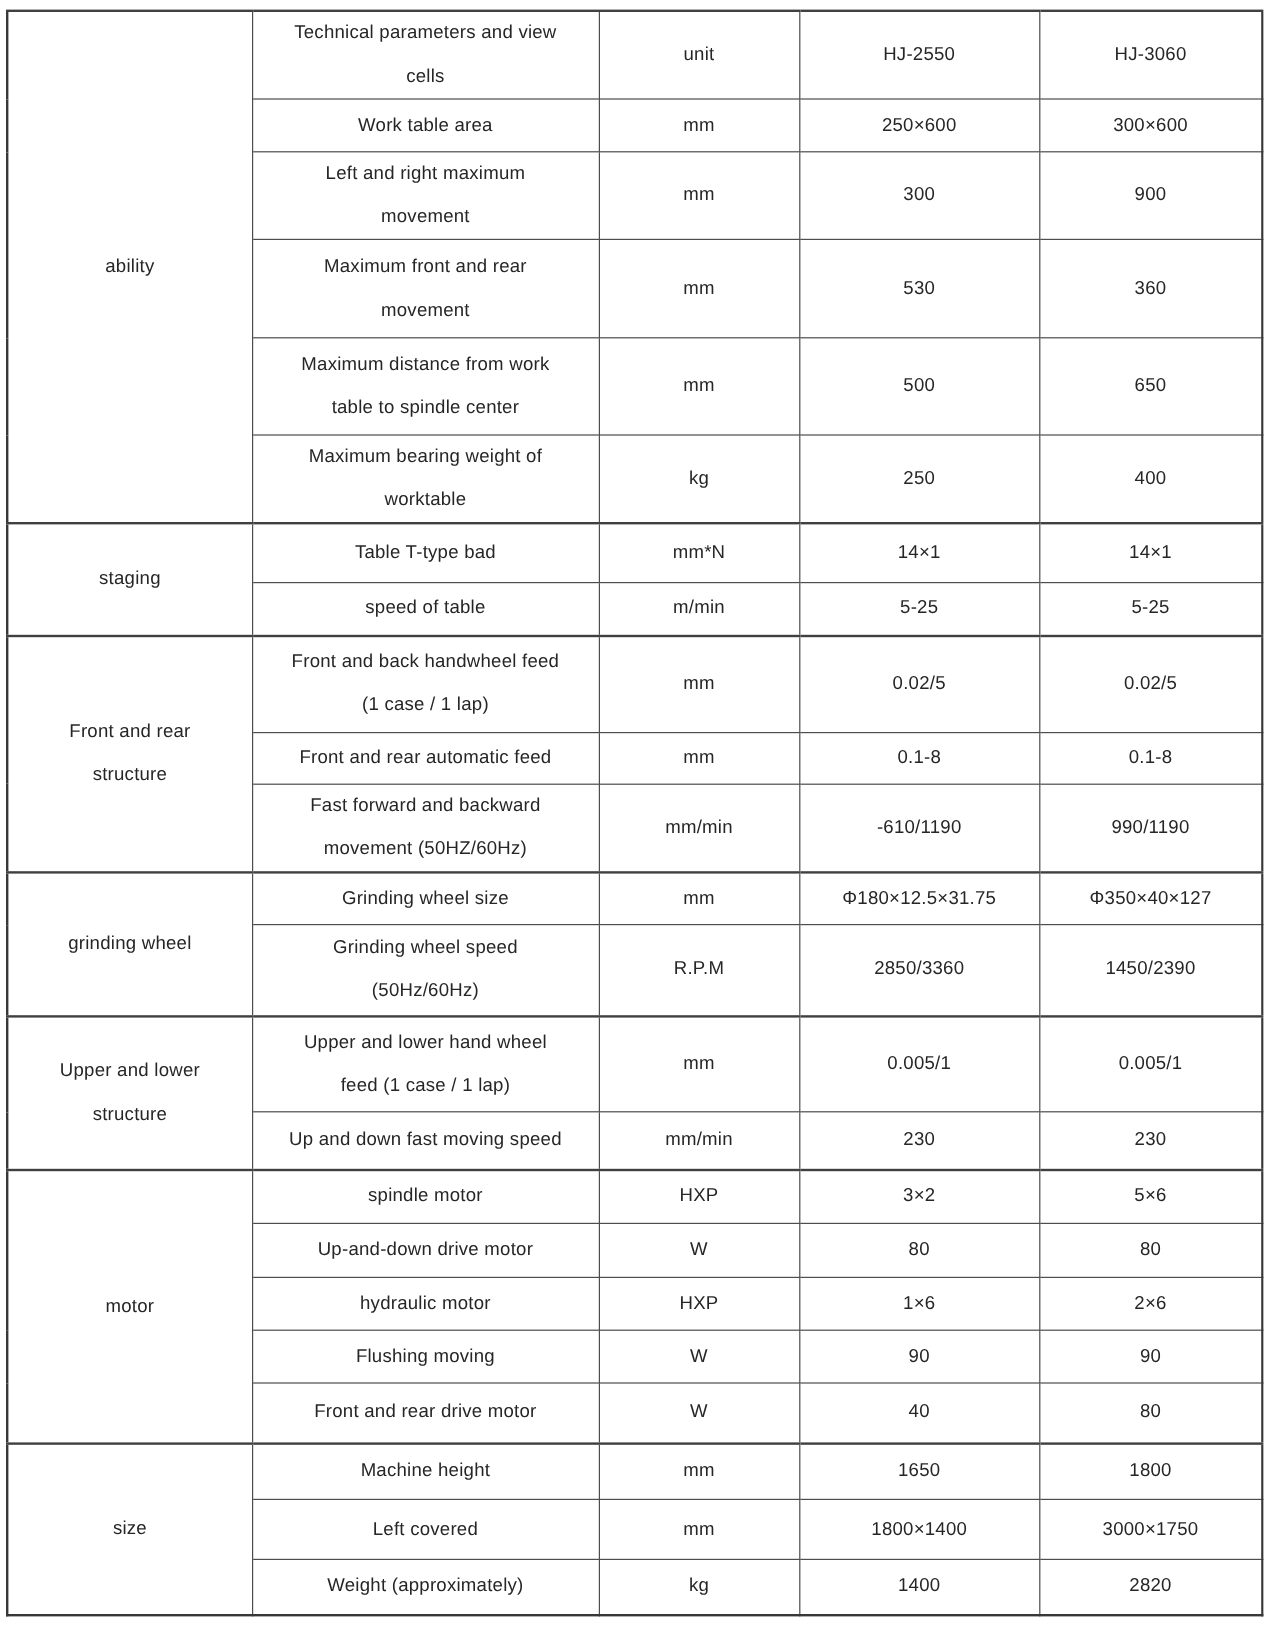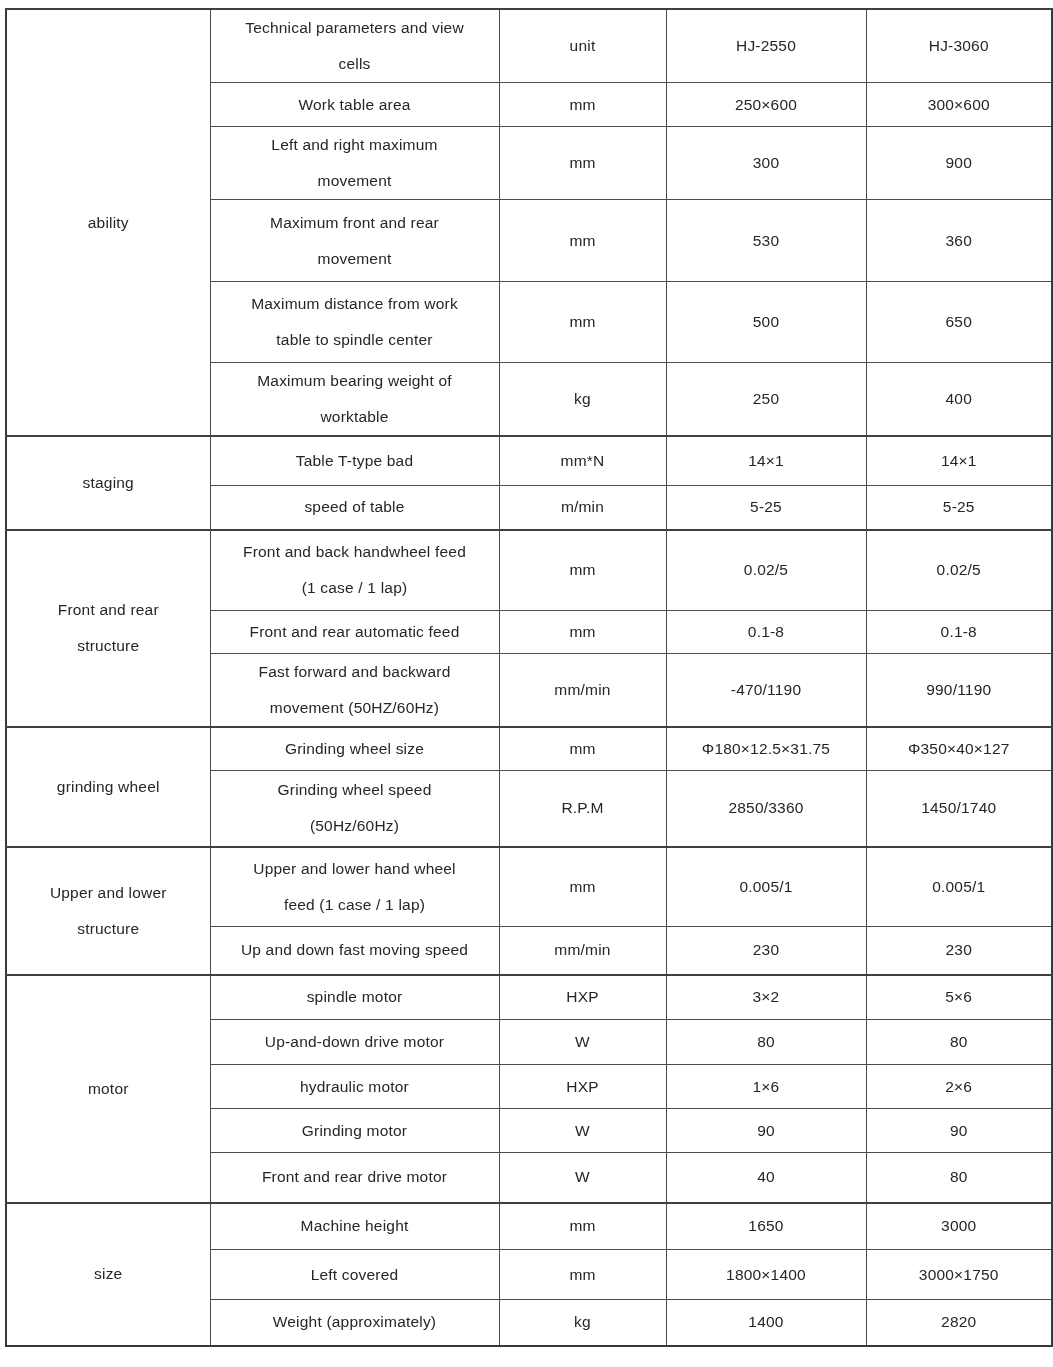--- a/index.html
+++ b/index.html
@@ -135,36 +135,36 @@
         <tr>
           <td>Front and rear automatic feed</td>
           <td>mm</td>
           <td>0.1-8</td>
           <td>0.1-8</td>
         </tr>
         <tr>
           <td>Fast forward and backward
 movement (50HZ/60Hz)</td>
           <td>mm/min</td>
-          <td>-470/1190</td>
+          <td>-610/1190</td>
           <td>990/1190</td>
         </tr>
         <tr class="section-start">
           <td rowspan="2">grinding wheel</td>
           <td>Grinding wheel size</td>
           <td>mm</td>
           <td>Φ180×12.5×31.75</td>
           <td>Φ350×40×127</td>
         </tr>
         <tr>
           <td>Grinding wheel speed
 (50Hz/60Hz)</td>
           <td>R.P.M</td>
           <td>2850/3360</td>
-          <td>1450/1740</td>
+          <td>1450/2390</td>
         </tr>
         <tr class="section-start">
           <td rowspan="2">Upper and lower
 structure</td>
           <td>Upper and lower hand wheel
 feed (1 case / 1 lap)</td>
           <td>mm</td>
           <td>0.005/1</td>
           <td>0.005/1</td>
         </tr>
@@ -187,37 +187,37 @@
           <td>80</td>
           <td>80</td>
         </tr>
         <tr>
           <td>hydraulic motor</td>
           <td>HXP</td>
           <td>1×6</td>
           <td>2×6</td>
         </tr>
         <tr>
-          <td>Grinding motor</td>
+          <td>Flushing moving</td>
           <td>W</td>
           <td>90</td>
           <td>90</td>
         </tr>
         <tr>
           <td>Front and rear drive motor</td>
           <td>W</td>
           <td>40</td>
           <td>80</td>
         </tr>
         <tr class="section-start">
           <td rowspan="3">size</td>
           <td>Machine height</td>
           <td>mm</td>
           <td>1650</td>
-          <td>3000</td>
+          <td>1800</td>
         </tr>
         <tr>
           <td>Left covered</td>
           <td>mm</td>
           <td>1800×1400</td>
           <td>3000×1750</td>
         </tr>
         <tr>
           <td>Weight (approximately)</td>
           <td>kg</td>

